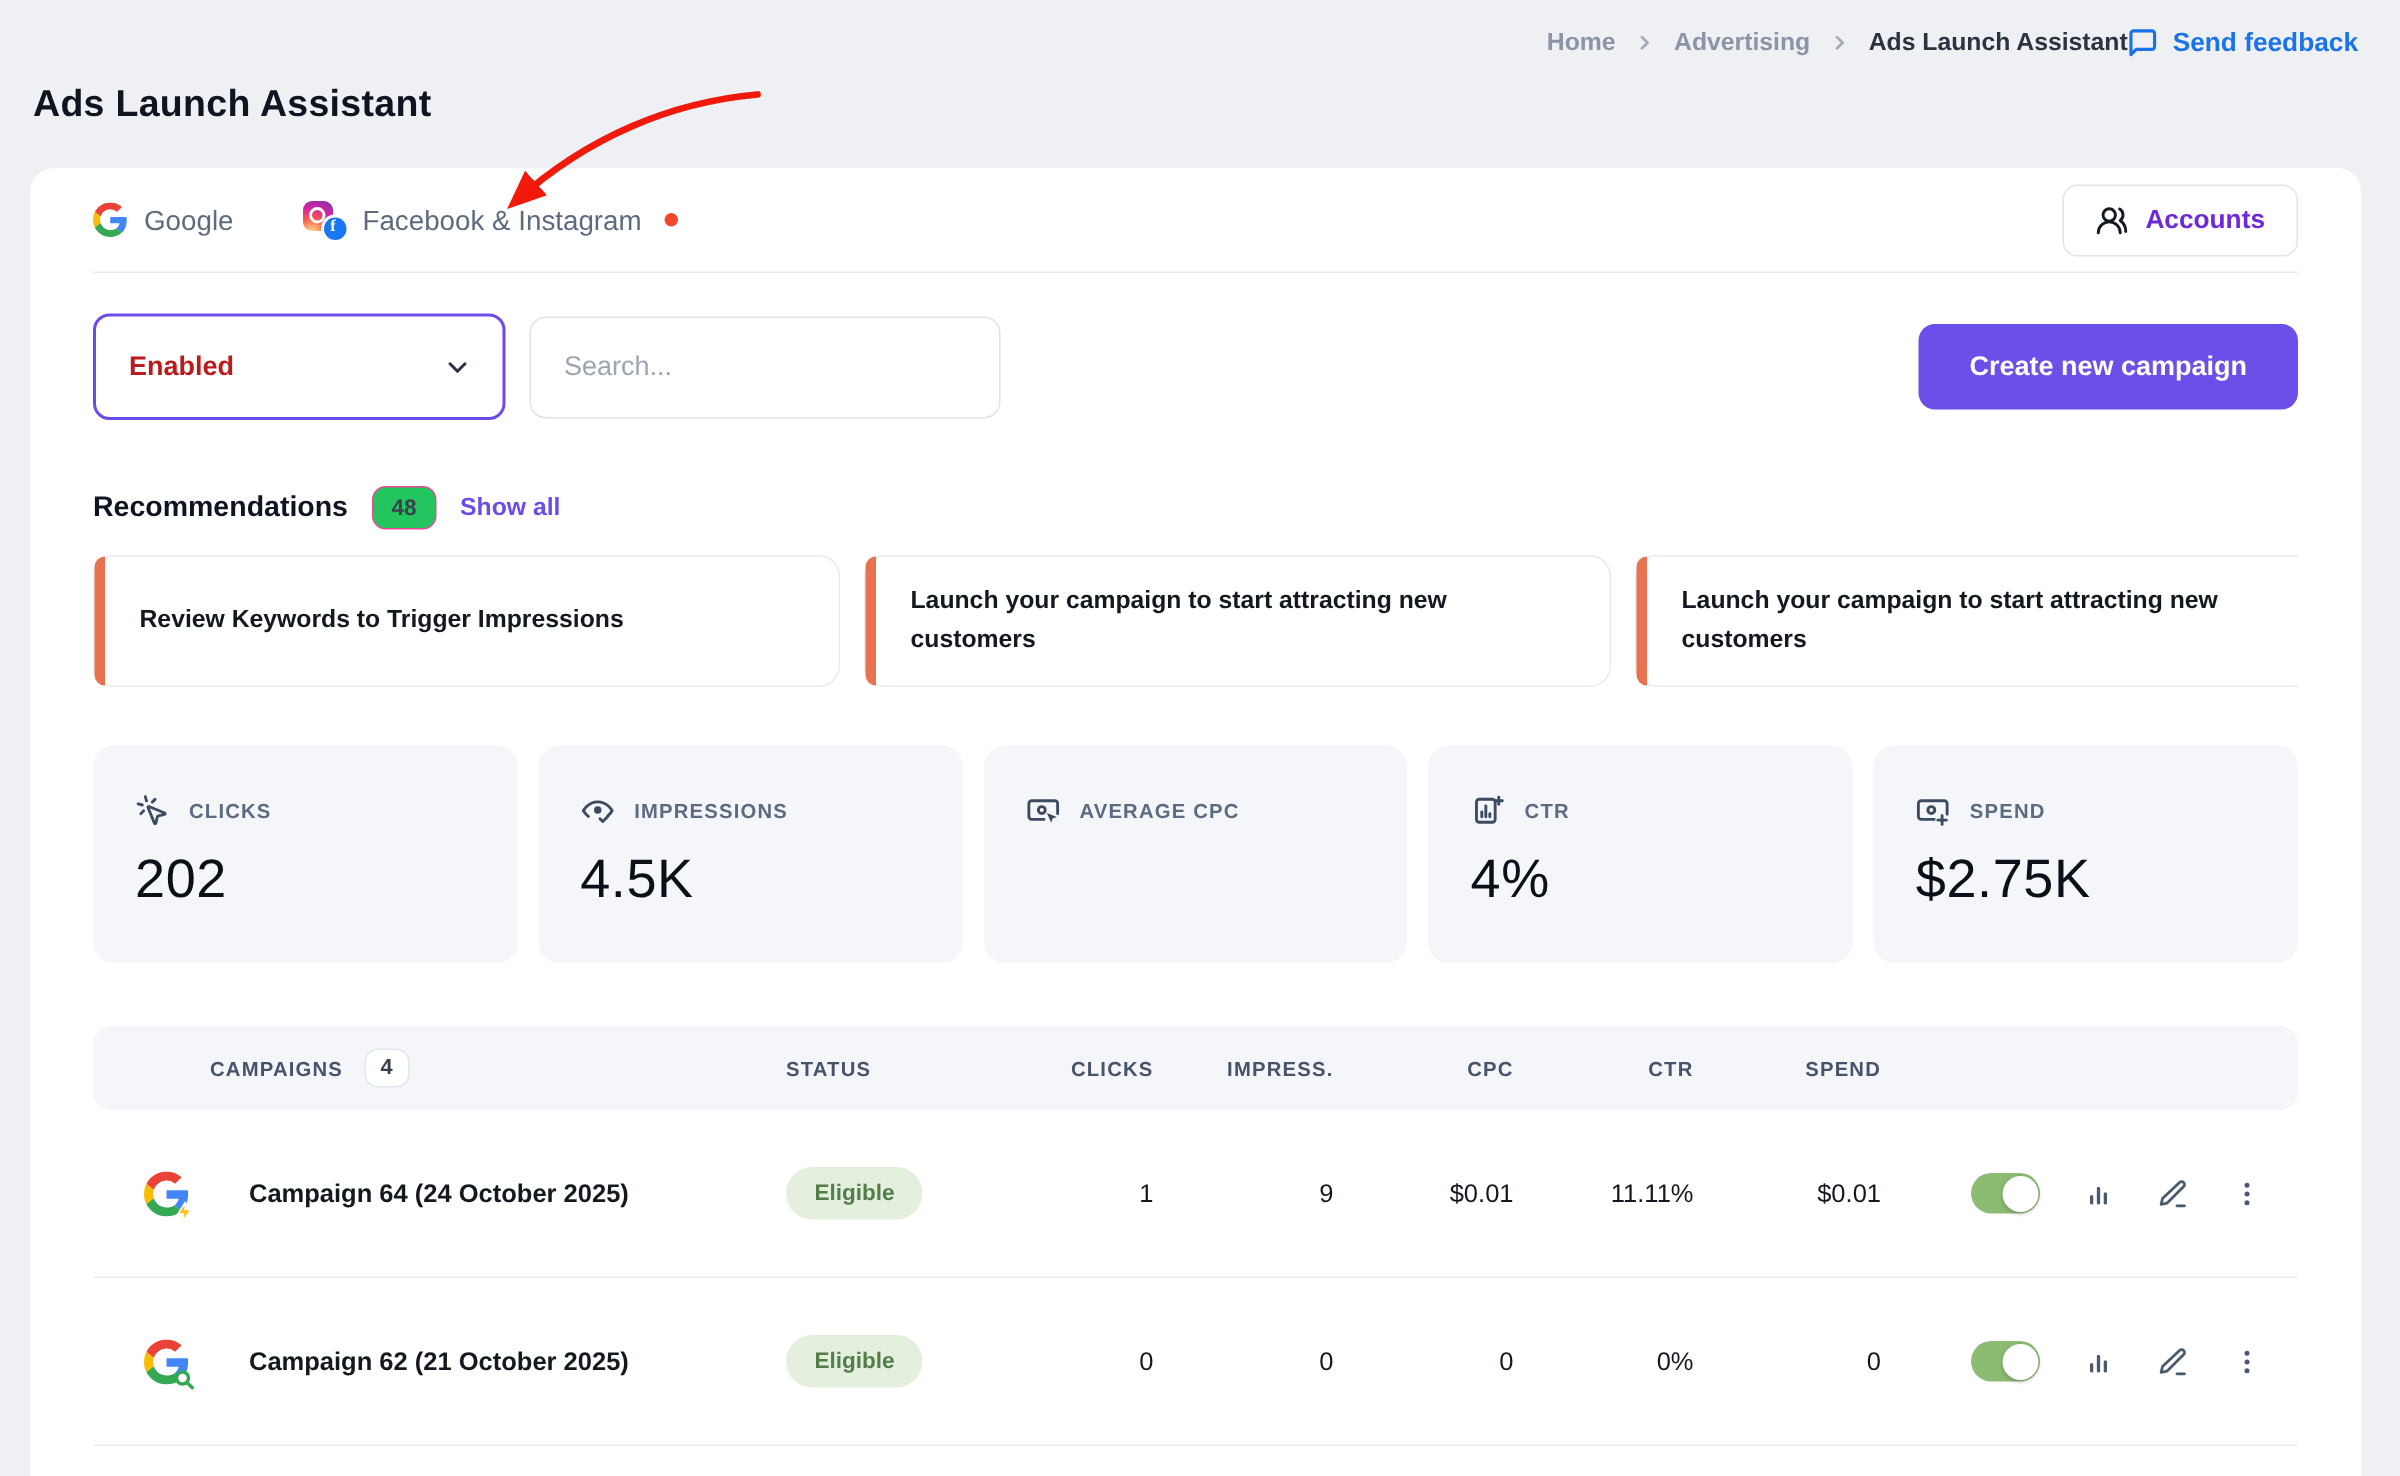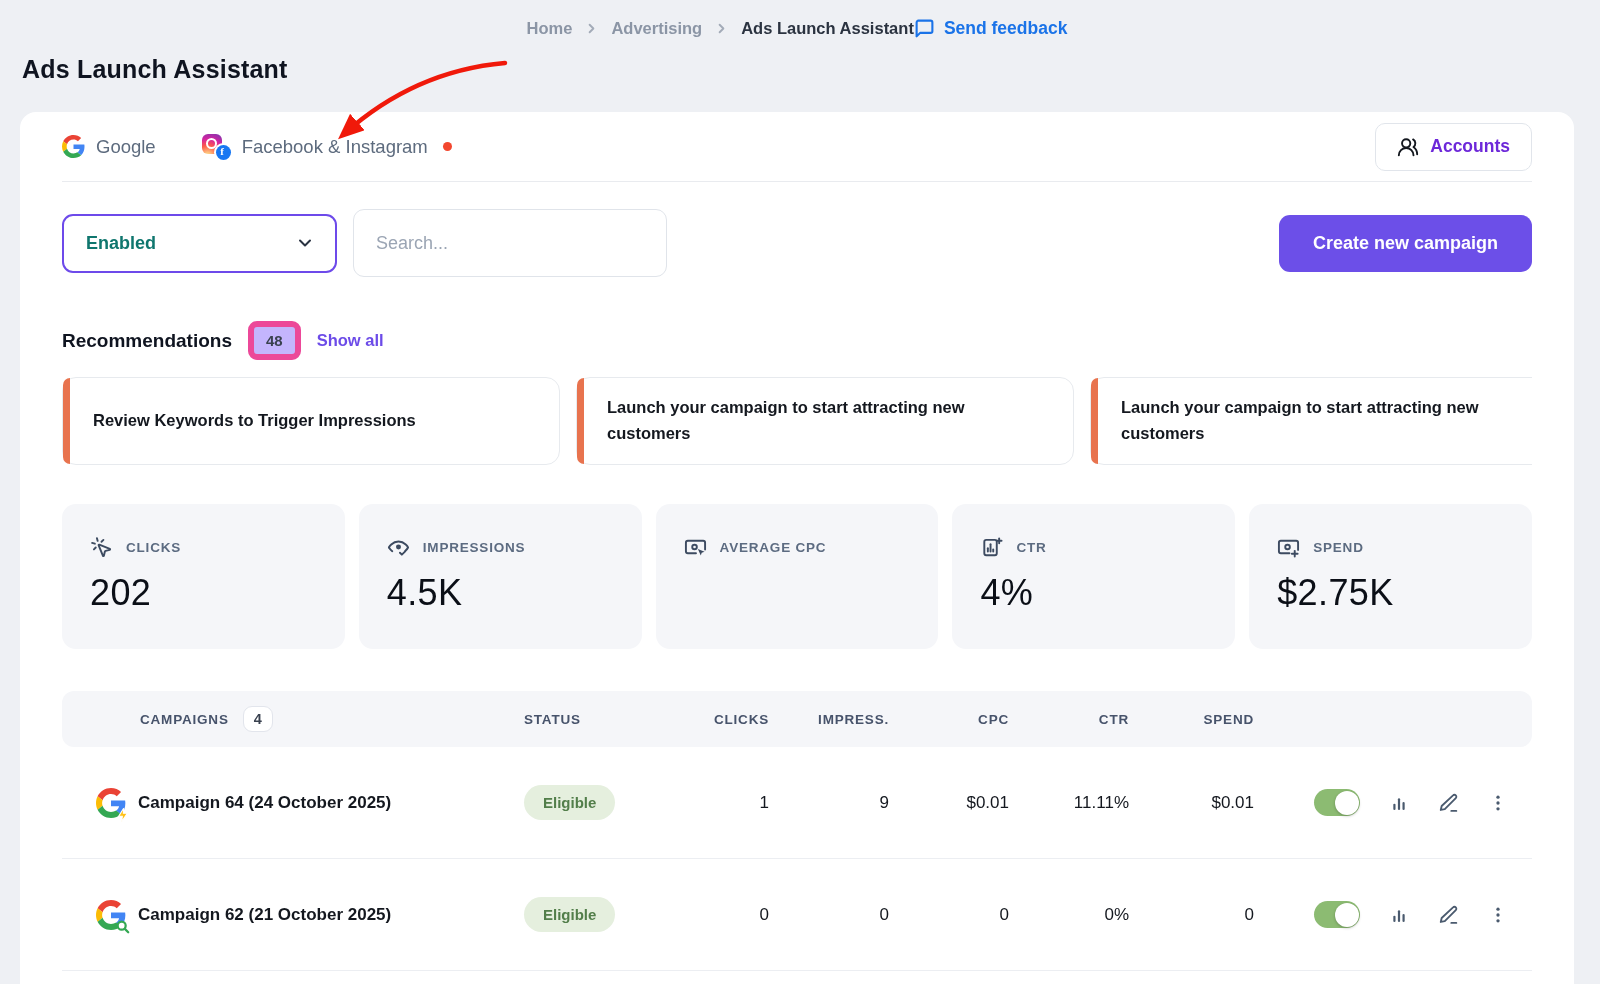--- a/index.html
+++ b/index.html
@@ -5,21 +5,21 @@
   * { box-sizing: border-box; }
   html,body { margin:0; padding:0; }
   body {
     width:1600px; height:984px; overflow:hidden; position:relative;
     background:#EEF0F4; color:#1A202C;
     font-family:"Liberation Sans", sans-serif;
   }
   svg { display:block; }
 
   
-  .topbar { display:flex; justify-content:center; align-items:center; padding:18px 28px 0 22px; }
+  .topbar { display:flex; justify-content:flex-end; align-items:center; padding:18px 28px 0 22px; }
   .breadcrumb { display:flex; align-items:center; gap:12px; font-size:16.5px; font-weight:600; color:#8B95A5; }
   .crumb-current { color:#2B3340; font-weight:700; }
   .crumb-sep { color:#A3ABB8; }
   .feedback { display:flex; align-items:center; gap:9px; color:#1A73E8; font-size:17.5px; font-weight:700; cursor:pointer; }
   .page-title { margin:16px 0 0 22px; font-size:25px; font-weight:700; color:#0F1420; letter-spacing:0.2px; }
 
   
   .panel {
     position:absolute; left:20px; top:112px; width:1554px; height:900px;
     background:#fff; border-radius:16px; padding:0 42px; overflow:hidden;
@@ -29,38 +29,38 @@
   .tabs-bar { height:70px; display:flex; align-items:center; border-bottom:1px solid #E9EBEF; }
   .tab { display:flex; align-items:center; gap:11px; height:100%; position:relative; margin-right:46px; font-size:18.5px; font-weight:400; color:#5D6B7E; cursor:pointer; }
   .tab-active { font-weight:700; color:#14181F; }
   .tab-active::after { content:""; position:absolute; left:0; bottom:-3.5px; width:100%; height:6px; border-radius:3px; background:#84B164; }
   .notif-dot { width:9px; height:9px; border-radius:50%; background:#F3472E; margin-left:4px; }
   .accounts-btn { margin-left:auto; display:flex; gap:11px; align-items:center; border:1px solid #E1E5EB; background:#fff; border-radius:10px; padding:12px 21px; font-size:17.5px; font-weight:700; color:#6d28d9; cursor:pointer; font-family:inherit; }
 
   
   .filter-row { display:flex; align-items:center; margin-top:27px; }
   .select {
-    width:275px; height:59px; border:2px solid #6D4AEA; border-radius:11px;
+    width:275px; height:71px; border:2px solid #6D4AEA; border-radius:11px;
     display:flex; align-items:center; justify-content:space-between;
-    padding:0 20px 0 22px; font-size:18px; font-weight:600; color:#0f766e; cursor:pointer; background:#fff;
+    padding:0 20px 0 22px; font-size:18px; font-weight:600; color:#b91c1c; cursor:pointer; background:#fff;
   }
   .search {
     margin-left:16px; width:314px; height:68px; border:1px solid #E0E4EA; border-radius:11px;
     padding:0 22px; font-size:18px; color:#1A2230; outline:none; font-family:inherit; background:#fff;
   }
   .search::placeholder { color:#9BA5B4; }
   .create-btn {
     margin-left:auto; height:57px; padding:0 34px; background:#6C4FE8; color:#fff;
     border:none; border-radius:11px; font-size:18px; font-weight:700; font-family:inherit; cursor:pointer;
   }
 
   
   .reco-head { display:flex; align-items:center; gap:16px; margin-top:44px; }
   .reco-title { font-size:19px; font-weight:700; color:#0F1420; }
-  .reco-count { border:6px solid #ec4899; border-radius:9px; padding:5px 12px; font-size:15px; font-weight:600; color:#39414F; background:#c4b5fd; }
+  .reco-count { border:1px solid #ec4899; border-radius:9px; padding:5px 12px; font-size:15px; font-weight:600; color:#39414F; background:#22c55e; }
   .show-all { font-size:16.5px; font-weight:700; color:#6C4BE8; cursor:pointer; }
   .reco-cards { display:flex; gap:16px; margin-top:17px; overflow:hidden; }
   .reco-card {
     position:relative; flex:0 0 498px; height:88px; background:#fff;
     border:1px solid #E7EAEE; border-radius:14px; display:flex; align-items:center;
     padding:0 26px 0 30px; font-size:16.5px; font-weight:700; color:#14181F; line-height:1.55; cursor:pointer;
   }
   .reco-card::before { content:""; position:absolute; left:0; top:0; bottom:0; width:7px; background:#E8734E; border-radius:14px 0 0 14px; }
 
   
@@ -77,21 +77,21 @@
     align-items:center; padding:0 18px;
   }
   .thead {
     height:56px; background:#F5F6F9; border-radius:12px;
     font-size:13.5px; font-weight:700; color:#47536B; letter-spacing:0.8px;
   }
   .th-campaigns { display:flex; align-items:center; gap:14px; padding-left:60px; }
   .th-count { border:1px solid #E2E5EC; background:#fff; border-radius:9px; padding:4px 10px; font-size:14.5px; color:#39414F; letter-spacing:0; font-weight:600; }
   .num { text-align:right; }
   .trow { height:112px; border-bottom:1px solid #ECEEF2; font-size:17px; color:#14181F; }
-  .cell-name { display:flex; align-items:center; gap:12px; font-weight:700; padding-left:16px; }
+  .cell-name { display:flex; align-items:center; gap:40px; font-weight:700; padding-left:16px; }
   .row-icon { position:relative; width:30px; height:30px; flex:0 0 30px; }
   .row-icon .overlay { position:absolute; right:-5px; bottom:-5px; }
   .badge-eligible { display:inline-block; background:#E5EFDE; color:#527E4A; font-weight:600; font-size:15px; border-radius:19px; padding:9px 19px; }
   .cell-actions { display:flex; align-items:center; gap:28px; justify-content:flex-end; color:#4A5A6E; padding-right:6px; }
   .cell-actions .icon-btn { cursor:pointer; }
   .toggle { width:46px; height:27px; border-radius:14px; background:#8CBB72; position:relative; cursor:pointer; }
   .toggle::after { content:""; position:absolute; right:1.5px; top:1.5px; width:24px; height:24px; background:#fff; border-radius:50%; box-shadow:0 1px 3px rgba(0,0,0,.25); }
 
   
   .ig-fb { position:relative; width:29px; height:26px; }

